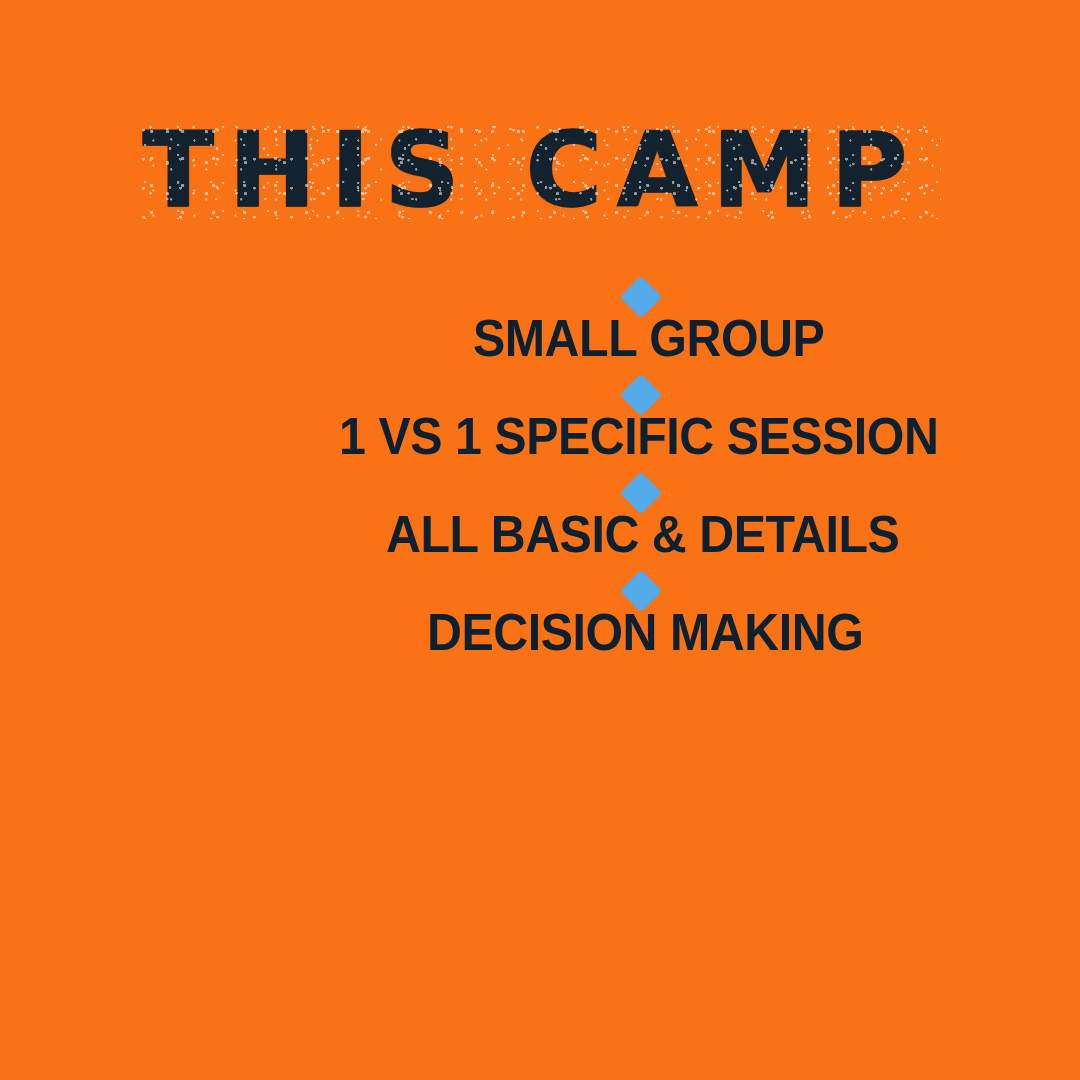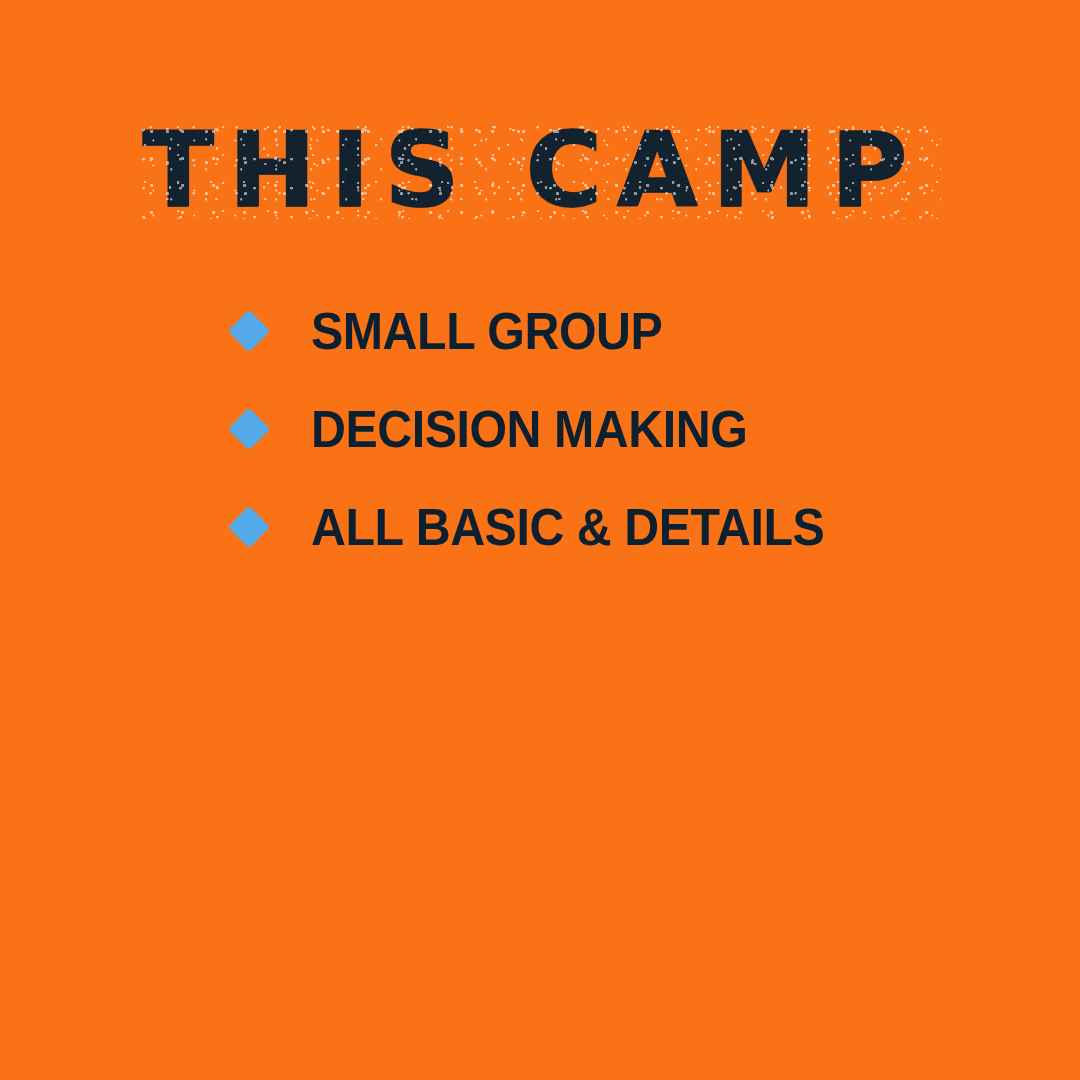--- a/index.html
+++ b/index.html
@@ -90,20 +90,21 @@
     padding: 0;
     list-style: none;
   }
 
   .feature-item {
     display: flex;
     align-items: center;
     height: 98px;
     margin: 0;
     padding: 0;
+    flex-direction: column;
   }
 
   .bullet-diamond {
     flex: 0 0 auto;
     width: 30px;
     height: 30px;
     margin-left: 6px;
     background: #54a9e8;
     transform: rotate(45deg);
     border-radius: 4px;
@@ -132,28 +133,32 @@
     <h1 class="poster-title">THIS CAMP</h1>
   </div>
 
   <ul class="feature-list">
 
     <li class="feature-item">
       <span class="bullet-diamond"></span>
       <span class="feature-label">SMALL GROUP</span>
     </li>
 
+    <li class="feature-item">
+      <span class="bullet-diamond"></span>
+      <span class="feature-label">1 VS 1 SPECIFIC SESSION</span>
+    </li>
 
 
     <li class="feature-item">
       <span class="bullet-diamond"></span>
-      <span class="feature-label">DECISION MAKING</span>
+      <span class="feature-label">ALL BASIC &amp; DETAILS</span>
     </li>
 
     <li class="feature-item">
       <span class="bullet-diamond"></span>
-      <span class="feature-label">ALL BASIC &amp; DETAILS</span>
+      <span class="feature-label">DECISION MAKING</span>
     </li>
 
 
   </ul>
 
 </div>
 
 </body></html>

